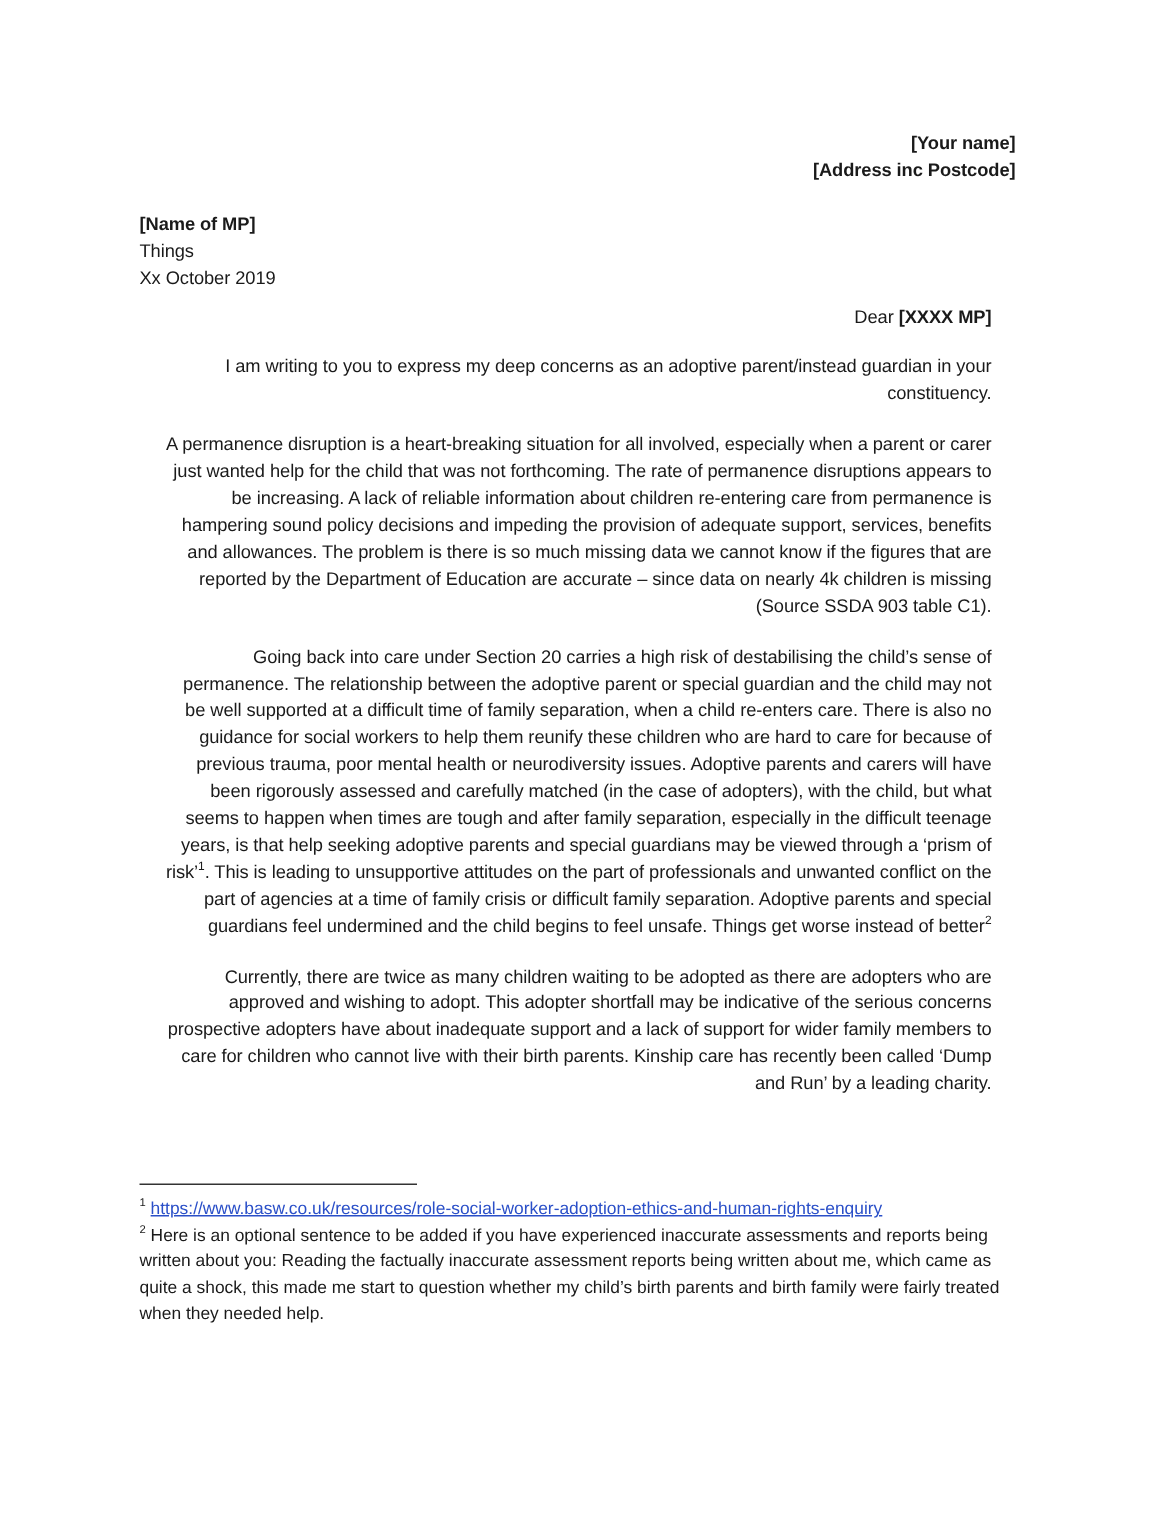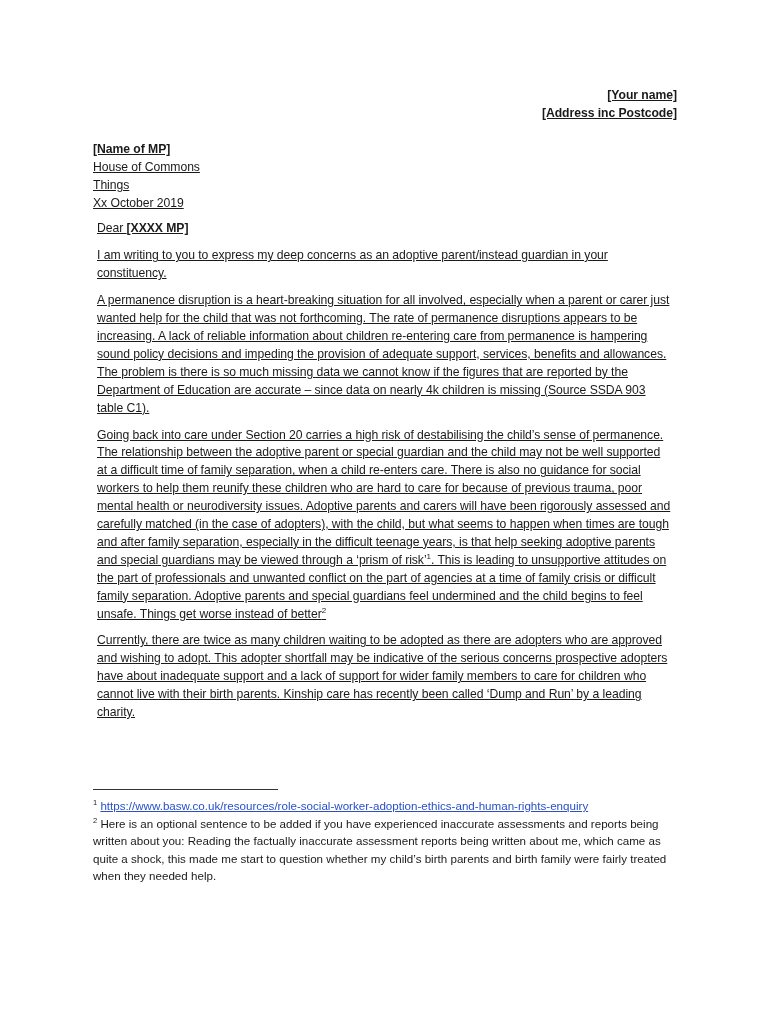--- a/index.html
+++ b/index.html
@@ -1,40 +1,39 @@
 <!DOCTYPE html>
 <html><head>
 <meta charset="utf-8">
 <style>
   html, body { margin: 0; padding: 0; background: #ffffff; }
   body { width: 770px; height: 1024px; position: relative; overflow: hidden;
          font-family: "Liberation Sans", "DejaVu Sans", sans-serif; color: #1a1a1a; }
-  .page { position: absolute; left: 93px; top: 87px; width: 584px; font-size: 12.2px; line-height: 17.9px; letter-spacing: -0.05px; text-decoration: underline; }
+  .page { position: absolute; left: 93px; top: 87px; width: 584px; font-size: 12.2px; line-height: 17.9px; letter-spacing: -0.05px; }
   .right { text-align: right; }
   .bold { font-weight: bold; }
   .addr-block { margin-top: 18px; }
   .date { margin-top: 0; }
-  .p { margin: 4px; }
+  .p { margin: 16px; text-align: right; }
   .gap { margin-top: 9px; }
   sup { font-size: 8px; line-height: 0; vertical-align: super; }
   .footnote-sep { position: absolute; left: 93px; top: 789px; width: 185px; height: 0; border-top: 1px solid #333; }
   .footnotes { position: absolute; left: 93px; top: 797px; width: 584px; font-size: 11.6px; line-height: 17.6px; }
   .fn-link { color: #2a4fc8; text-decoration: underline; }
   .fn-num { font-size: 7.5px; vertical-align: super; line-height: 0; }
 </style>
 </head>
 <body>
 
 <div class="page">
   <div class="right bold">[Your name]</div>
   <div class="right bold">[Address  inc Postcode]</div>
 
   <div class="addr-block">
     <div class="bold">[Name of MP]</div>
-    <div>House of Commons</div>
     <div>Things</div>
   </div>
 
   <div class="date">Xx October 2019</div>
 
   <p class="p gap" style="margin-top:8px;"><span>Dear </span><span class="bold">[XXXX MP]</span></p>
 
   <p class="p gap">I am writing to you to express my deep concerns as an adoptive parent/instead guardian in your constituency.</p>
 
   <p class="p gap">A permanence disruption is a heart-breaking situation for all involved, especially when a parent or carer just wanted help for the child that was not forthcoming. The rate of permanence disruptions appears to be increasing. A lack of reliable information about children re-entering care from permanence is hampering sound policy decisions and impeding the provision of adequate support, services, benefits and allowances. The problem is there is so much missing data we cannot know if the figures that are reported by the Department of Education are accurate – since data on nearly 4k children is missing (Source SSDA 903 table C1).</p>

